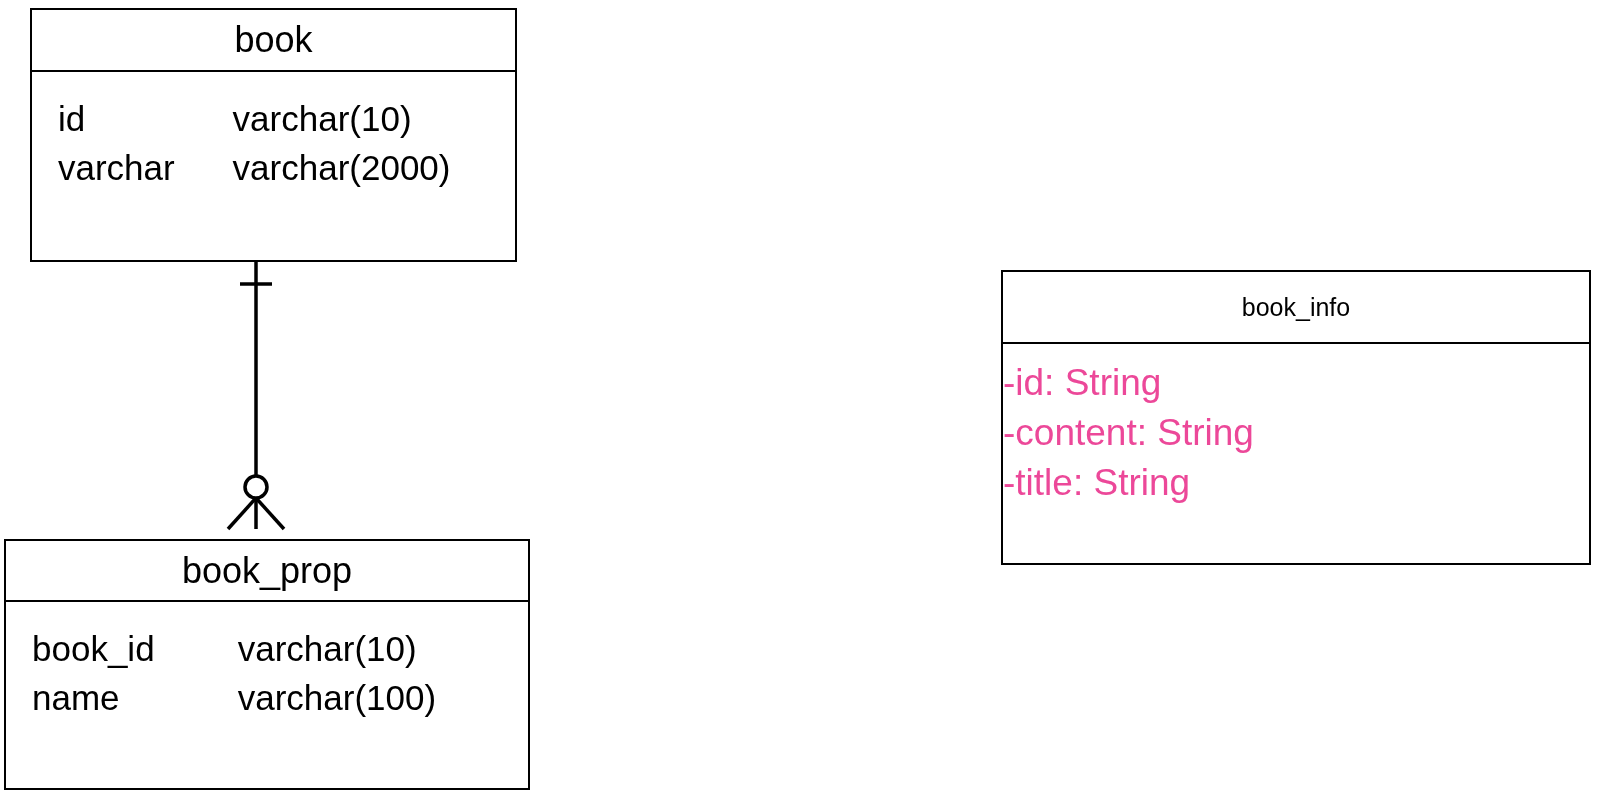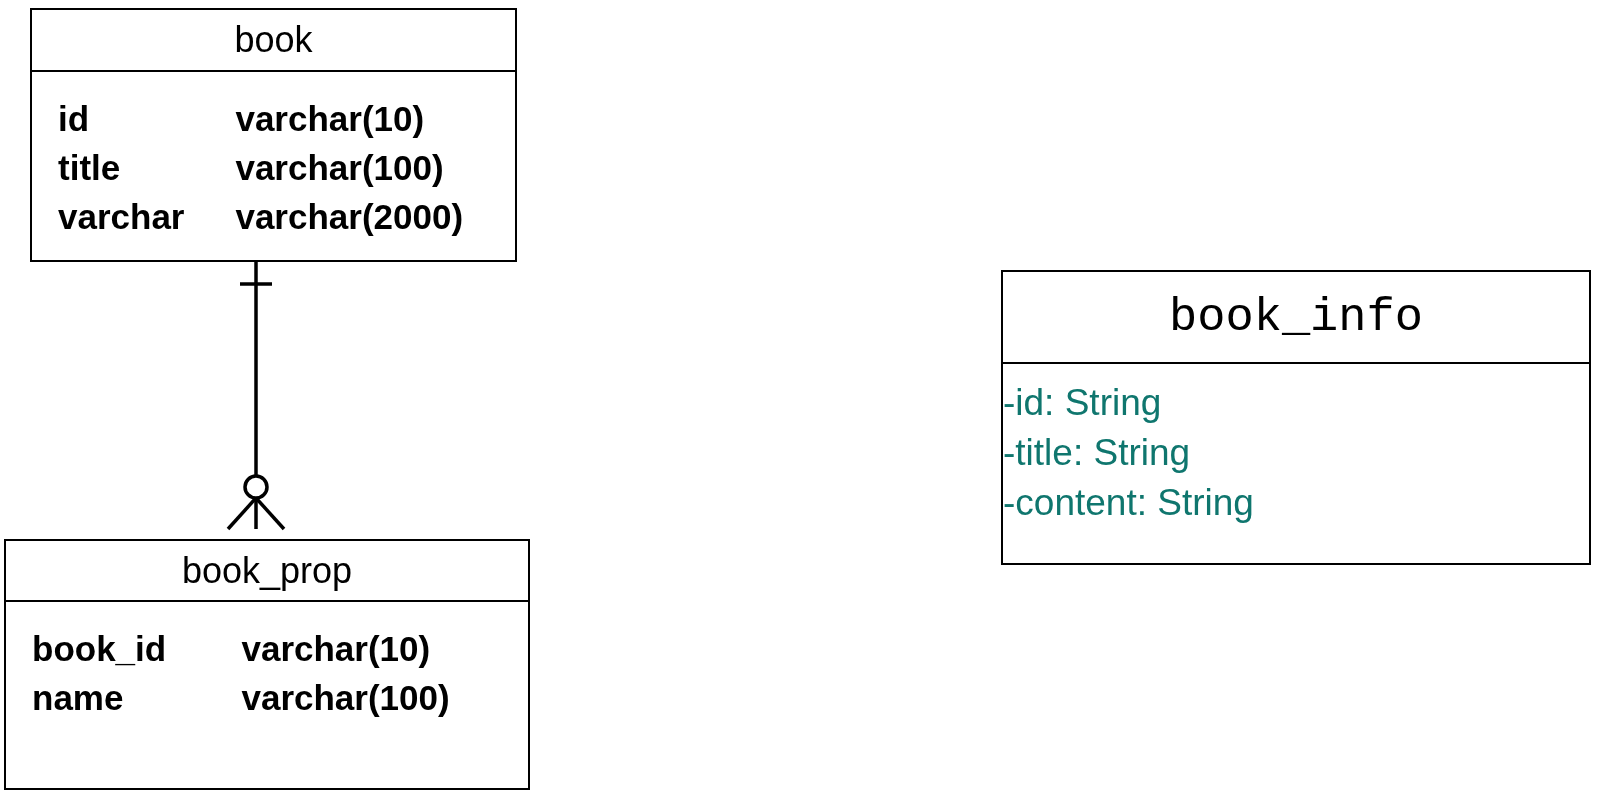--- a/index.html
+++ b/index.html
@@ -50,38 +50,37 @@
   }
 
   
   .tbl-rows {
     display: table;
     border-collapse: collapse;
     width: 100%;
   }
   .tbl-row {
     display: table-row;
-    font-weight: bold;
   }
   .tbl-cell {
     display: table-cell;
     font-size: 35px;
     line-height: 49px;
     white-space: nowrap;
     color: #000000;
     vertical-align: top;
   }
   .tbl-cell.col-name { padding-right: 18px; }
 
   
   .attr-line {
     font-size: 37px;
     line-height: 50px;
     white-space: nowrap;
-    color: #0f766e;
+    color: #ec4899;
   }
 
   
   .connector {
     position: absolute;
     left: 0;
     top: 0;
     width: 1603px;
     height: 801px;
     pointer-events: none;
@@ -94,24 +93,20 @@
 
   <div class="box" style="left:30px; top:8px; width:487px; height:254px;">
     <div class="box-title" style="height:62px;">book</div>
     <div class="box-body" style="padding:22px 0 0 26px;">
       <div class="tbl-rows">
         <div class="tbl-row">
           <span class="tbl-cell col-name">id</span>
           <span class="tbl-cell col-type">varchar(10)</span>
         </div>
         <div class="tbl-row">
-          <span class="tbl-cell col-name">title</span>
-          <span class="tbl-cell col-type">varchar(100)</span>
-        </div>
-        <div class="tbl-row">
           <span class="tbl-cell col-name">varchar</span>
           <span class="tbl-cell col-type">varchar(2000)</span>
         </div>
       </div>
     </div>
   </div>
 
   <div class="box" style="left:4px; top:539px; width:526px; height:251px;">
     <div class="box-title" style="height:61px;">book_prop</div>
     <div class="box-body" style="padding:22px 0 0 26px;align-items:flex-end;">
@@ -122,25 +117,25 @@
         </div>
         <div class="tbl-row">
           <span class="tbl-cell col-name">name</span>
           <span class="tbl-cell col-type">varchar(100)</span>
         </div>
       </div>
     </div>
   </div>
 
   <div class="box" style="left:1001px; top:270px; width:590px; height:295px;">
-    <div class="box-title" style="height:92px; font-size:47px;font-family:Liberation Mono, monospace;">book_info</div>
+    <div class="box-title" style="height:72px; font-size:25px;">book_info</div>
     <div class="box-body" style="padding:14px 0 0 0px;">
       <div class="attr-line">-id: String</div>
+      <div class="attr-line">-content: String</div>
       <div class="attr-line">-title: String</div>
-      <div class="attr-line">-content: String</div>
     </div>
   </div>
 
   <svg class="connector" viewBox="0 0 1603 801" xmlns="http://www.w3.org/2000/svg">
 
     <line x1="256" y1="262" x2="256" y2="529" stroke="#000000" stroke-width="3.5"></line>
 
     <line x1="240" y1="284" x2="272" y2="284" stroke="#000000" stroke-width="3.5"></line>
 
     <circle cx="256" cy="487" r="11" fill="#ffffff" stroke="#000000" stroke-width="3.5"></circle>

